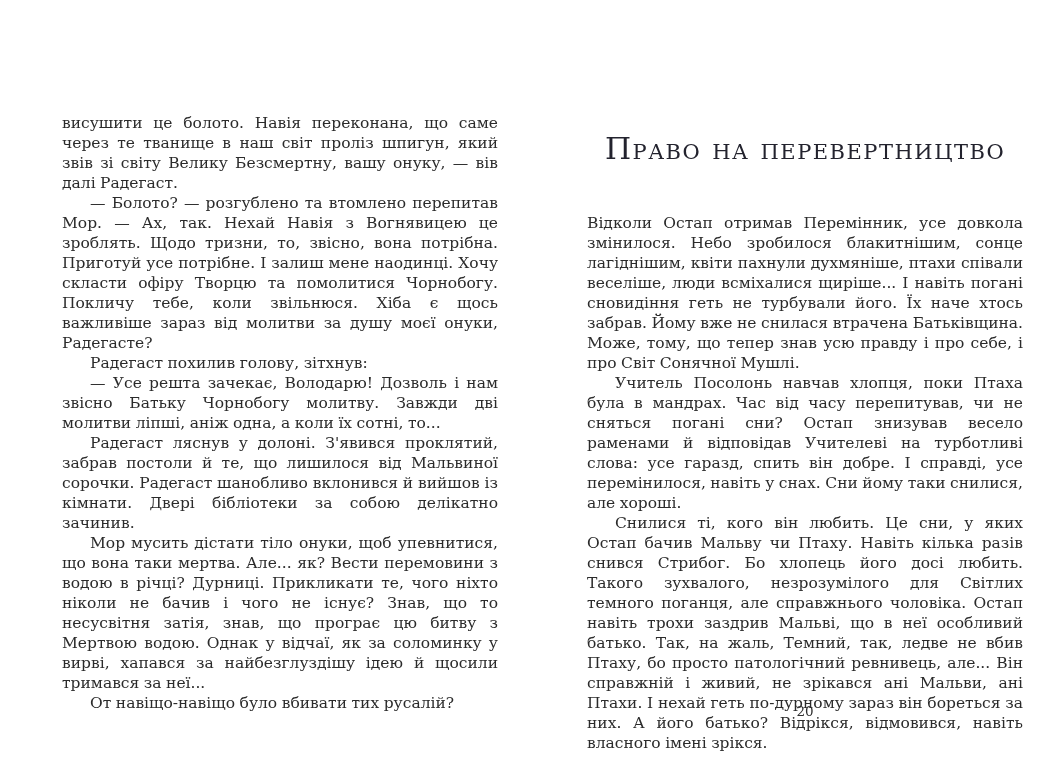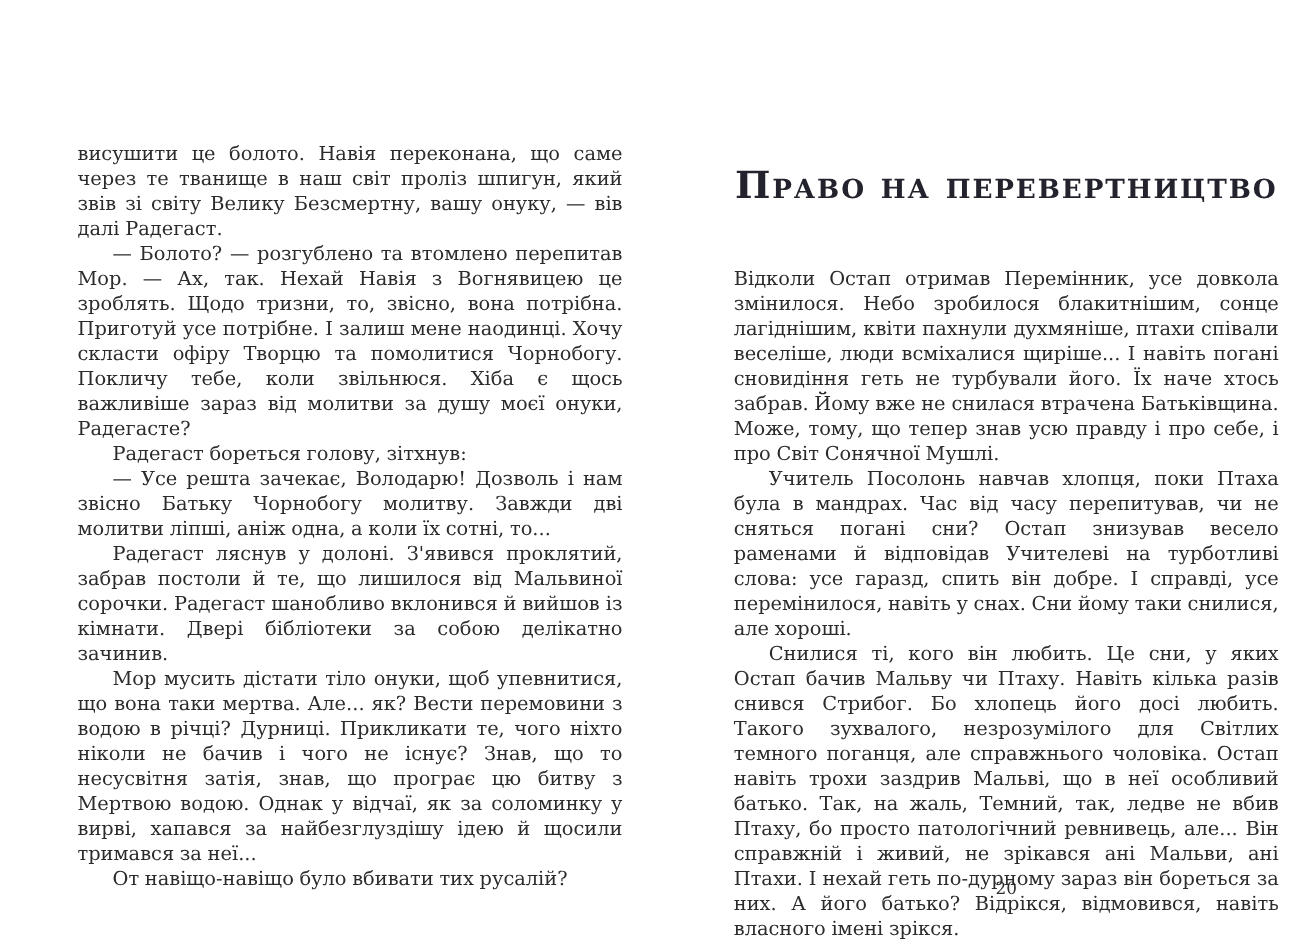--- a/index.html
+++ b/index.html
@@ -46,21 +46,21 @@
   }
   .para.no-indent { text-indent: 0; }
 
   .chapter-title {
     position: absolute;
     top: 130px;
     left: 0;
     width: 100%;
     margin: 0;
     text-align: center;
-    font-weight: bold;
+    font-weight: normal;
     font-size: 30px;
     line-height: 38px;
     letter-spacing: 1.5px;
     font-variant-caps: small-caps;
     color: #23232e;
   }
 
   .page-number {
     position: absolute;
     top: 703px;
@@ -73,21 +73,21 @@
 </style>
 </head>
 <body>
 
 <div class="spread">
 
   <section class="page page-left">
     <div class="text-block">
       <p class="para no-indent">висушити це болото. Навія переконана, що саме через те тванище в наш світ проліз шпигун, який звів зі світу Велику Безсмертну, вашу онуку, — вів далі Радегаст.</p>
       <p class="para">— Болото? — розгублено та втомлено перепитав Мор. — Ах, так. Нехай Навія з Вогнявицею це зроблять. Щодо тризни, то, звісно, вона потрібна. Приготуй усе потрібне. І залиш мене наодинці. Хочу скласти офіру Творцю та помолитися Чорнобогу. Покличу тебе, коли звільнюся. Хіба є щось важливіше зараз від молитви за душу моєї онуки, Радегасте?</p>
-      <p class="para">Радегаст бореться голову, зітхнув:</p>
+      <p class="para">Радегаст похилив голову, зітхнув:</p>
       <p class="para">— Усе решта зачекає, Володарю! Дозволь і нам звісно Батьку Чорнобогу молитву. Завжди дві молитви ліпші, аніж одна, а коли їх сотні, то...</p>
       <p class="para">Радегаст ляснув у долоні. З'явився проклятий, забрав постоли й те, що лишилося від Мальвиної сорочки. Радегаст шанобливо вклонився й вийшов із кімнати. Двері бібліотеки за собою делікатно зачинив.</p>
       <p class="para">Мор мусить дістати тіло онуки, щоб упевнитися, що вона таки мертва. Але... як? Вести перемовини з водою в річці? Дурниці. Прикликати те, чого ніхто ніколи не бачив і чого не існує? Знав, що то несусвітня затія, знав, що програє цю битву з Мертвою водою. Однак у відчаї, як за соломинку у вирві, хапався за найбезглуздішу ідею й щосили тримався за неї...</p>
       <p class="para">От навіщо-навіщо було вбивати тих русалій?</p>
     </div>
   </section>
 
   <section class="page page-right">
     <h1 class="chapter-title">Право на перевертництво</h1>
     <div class="text-block">

